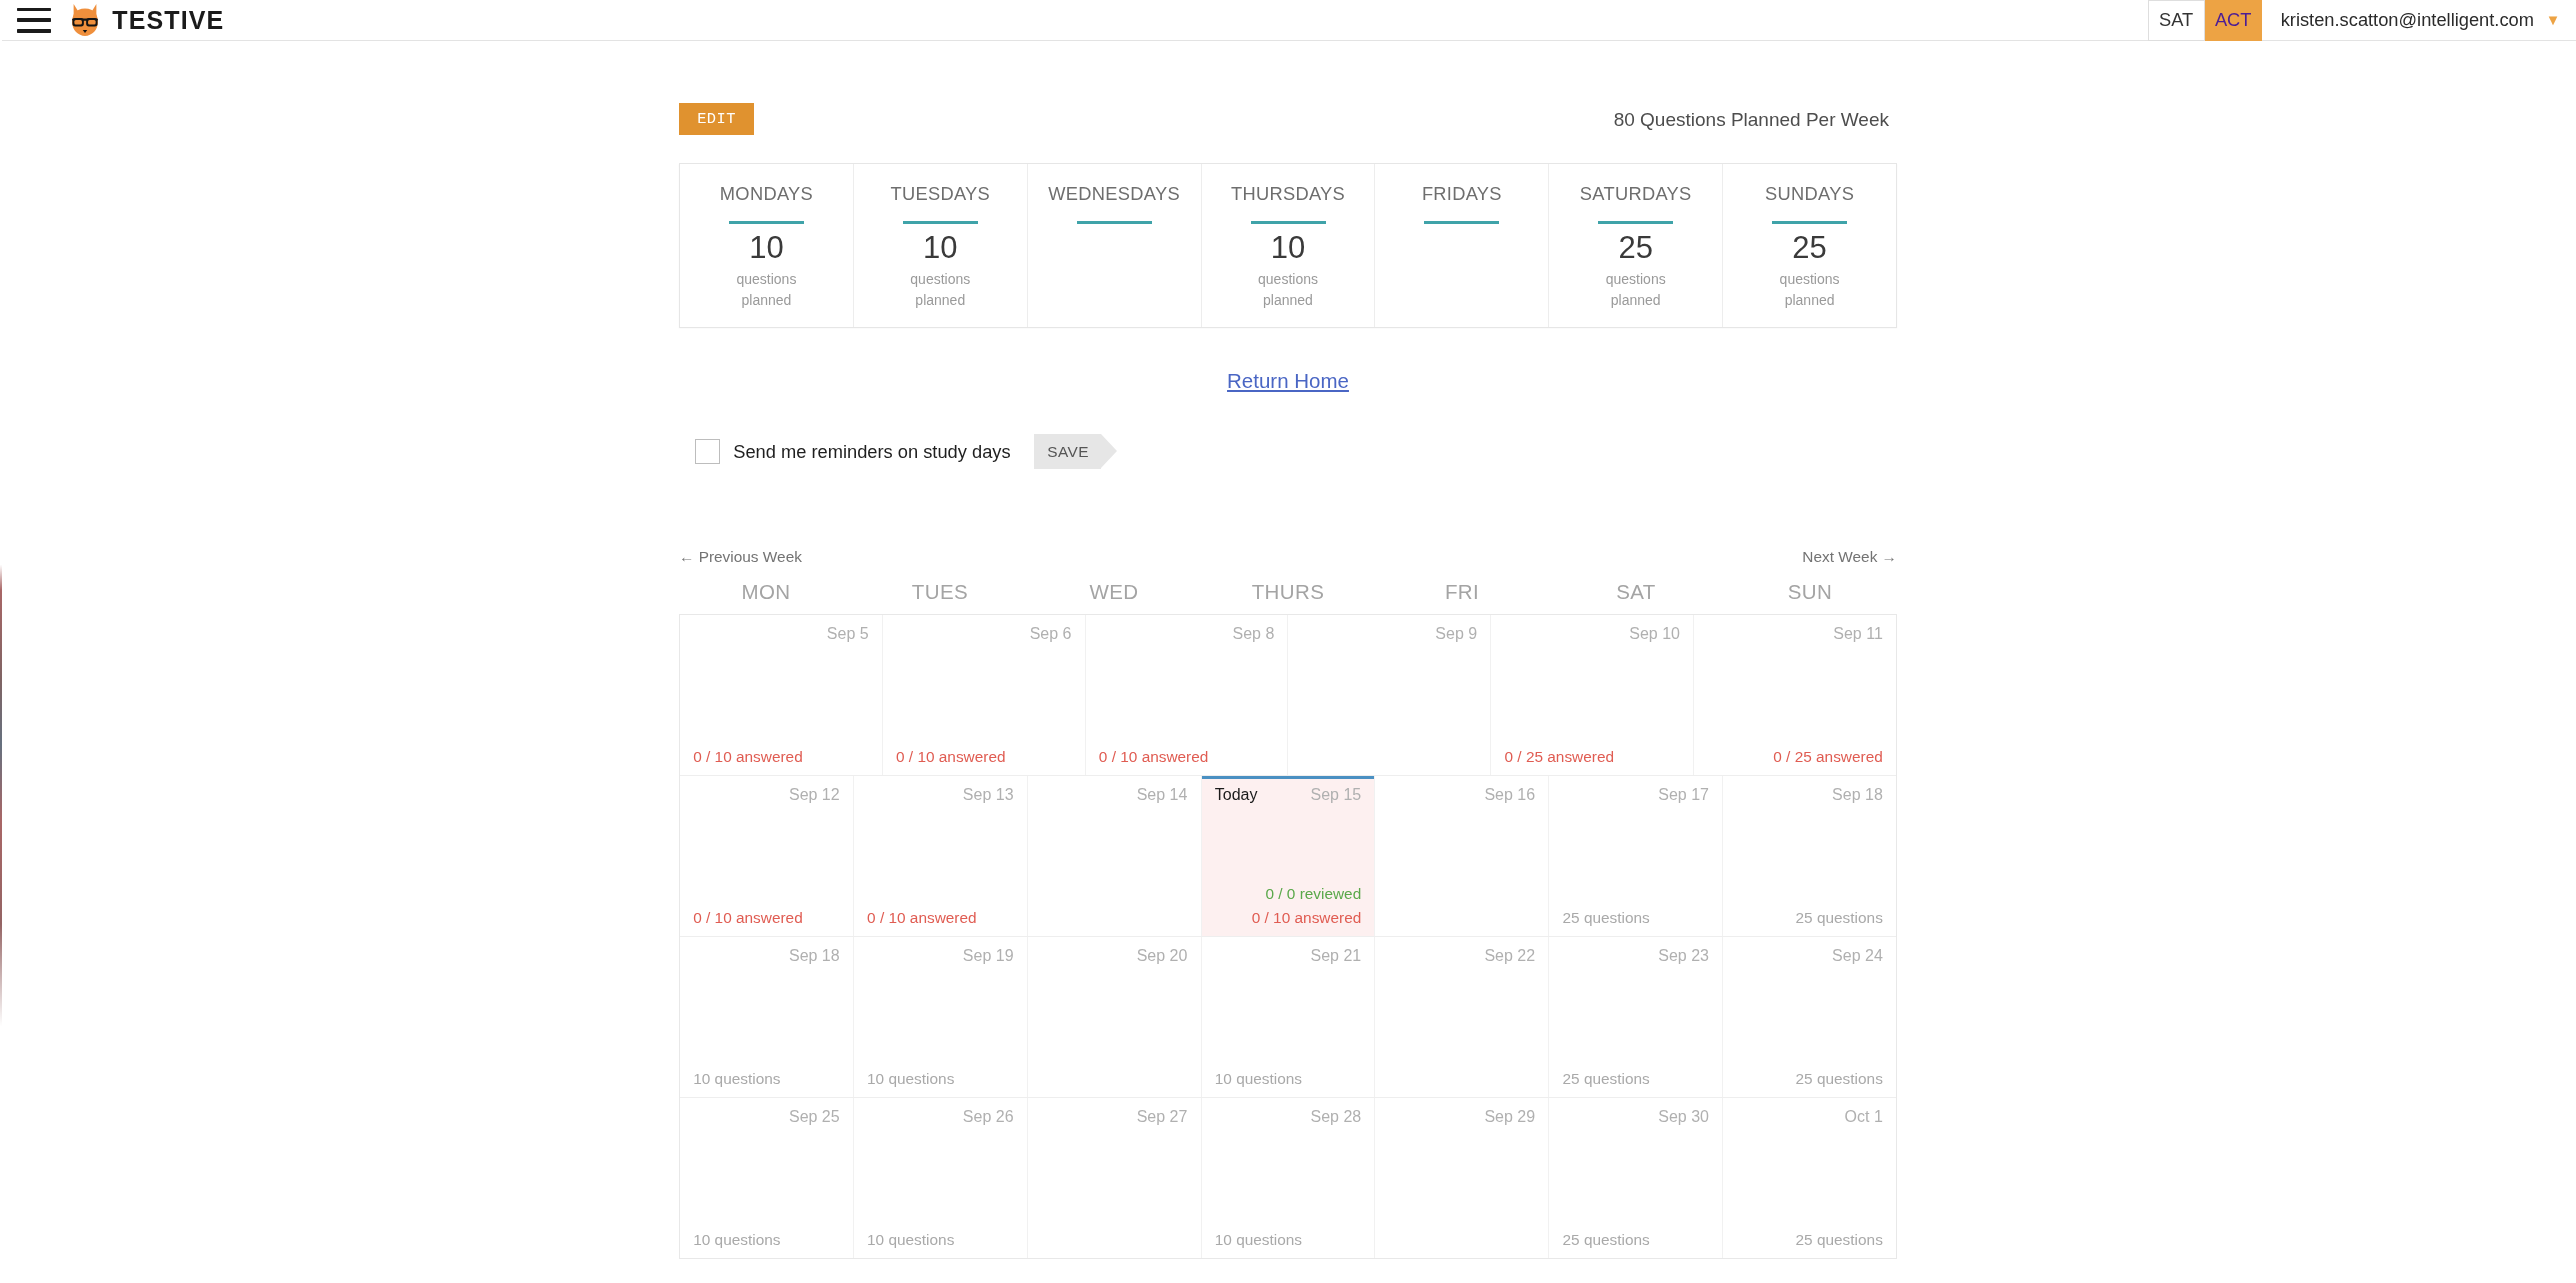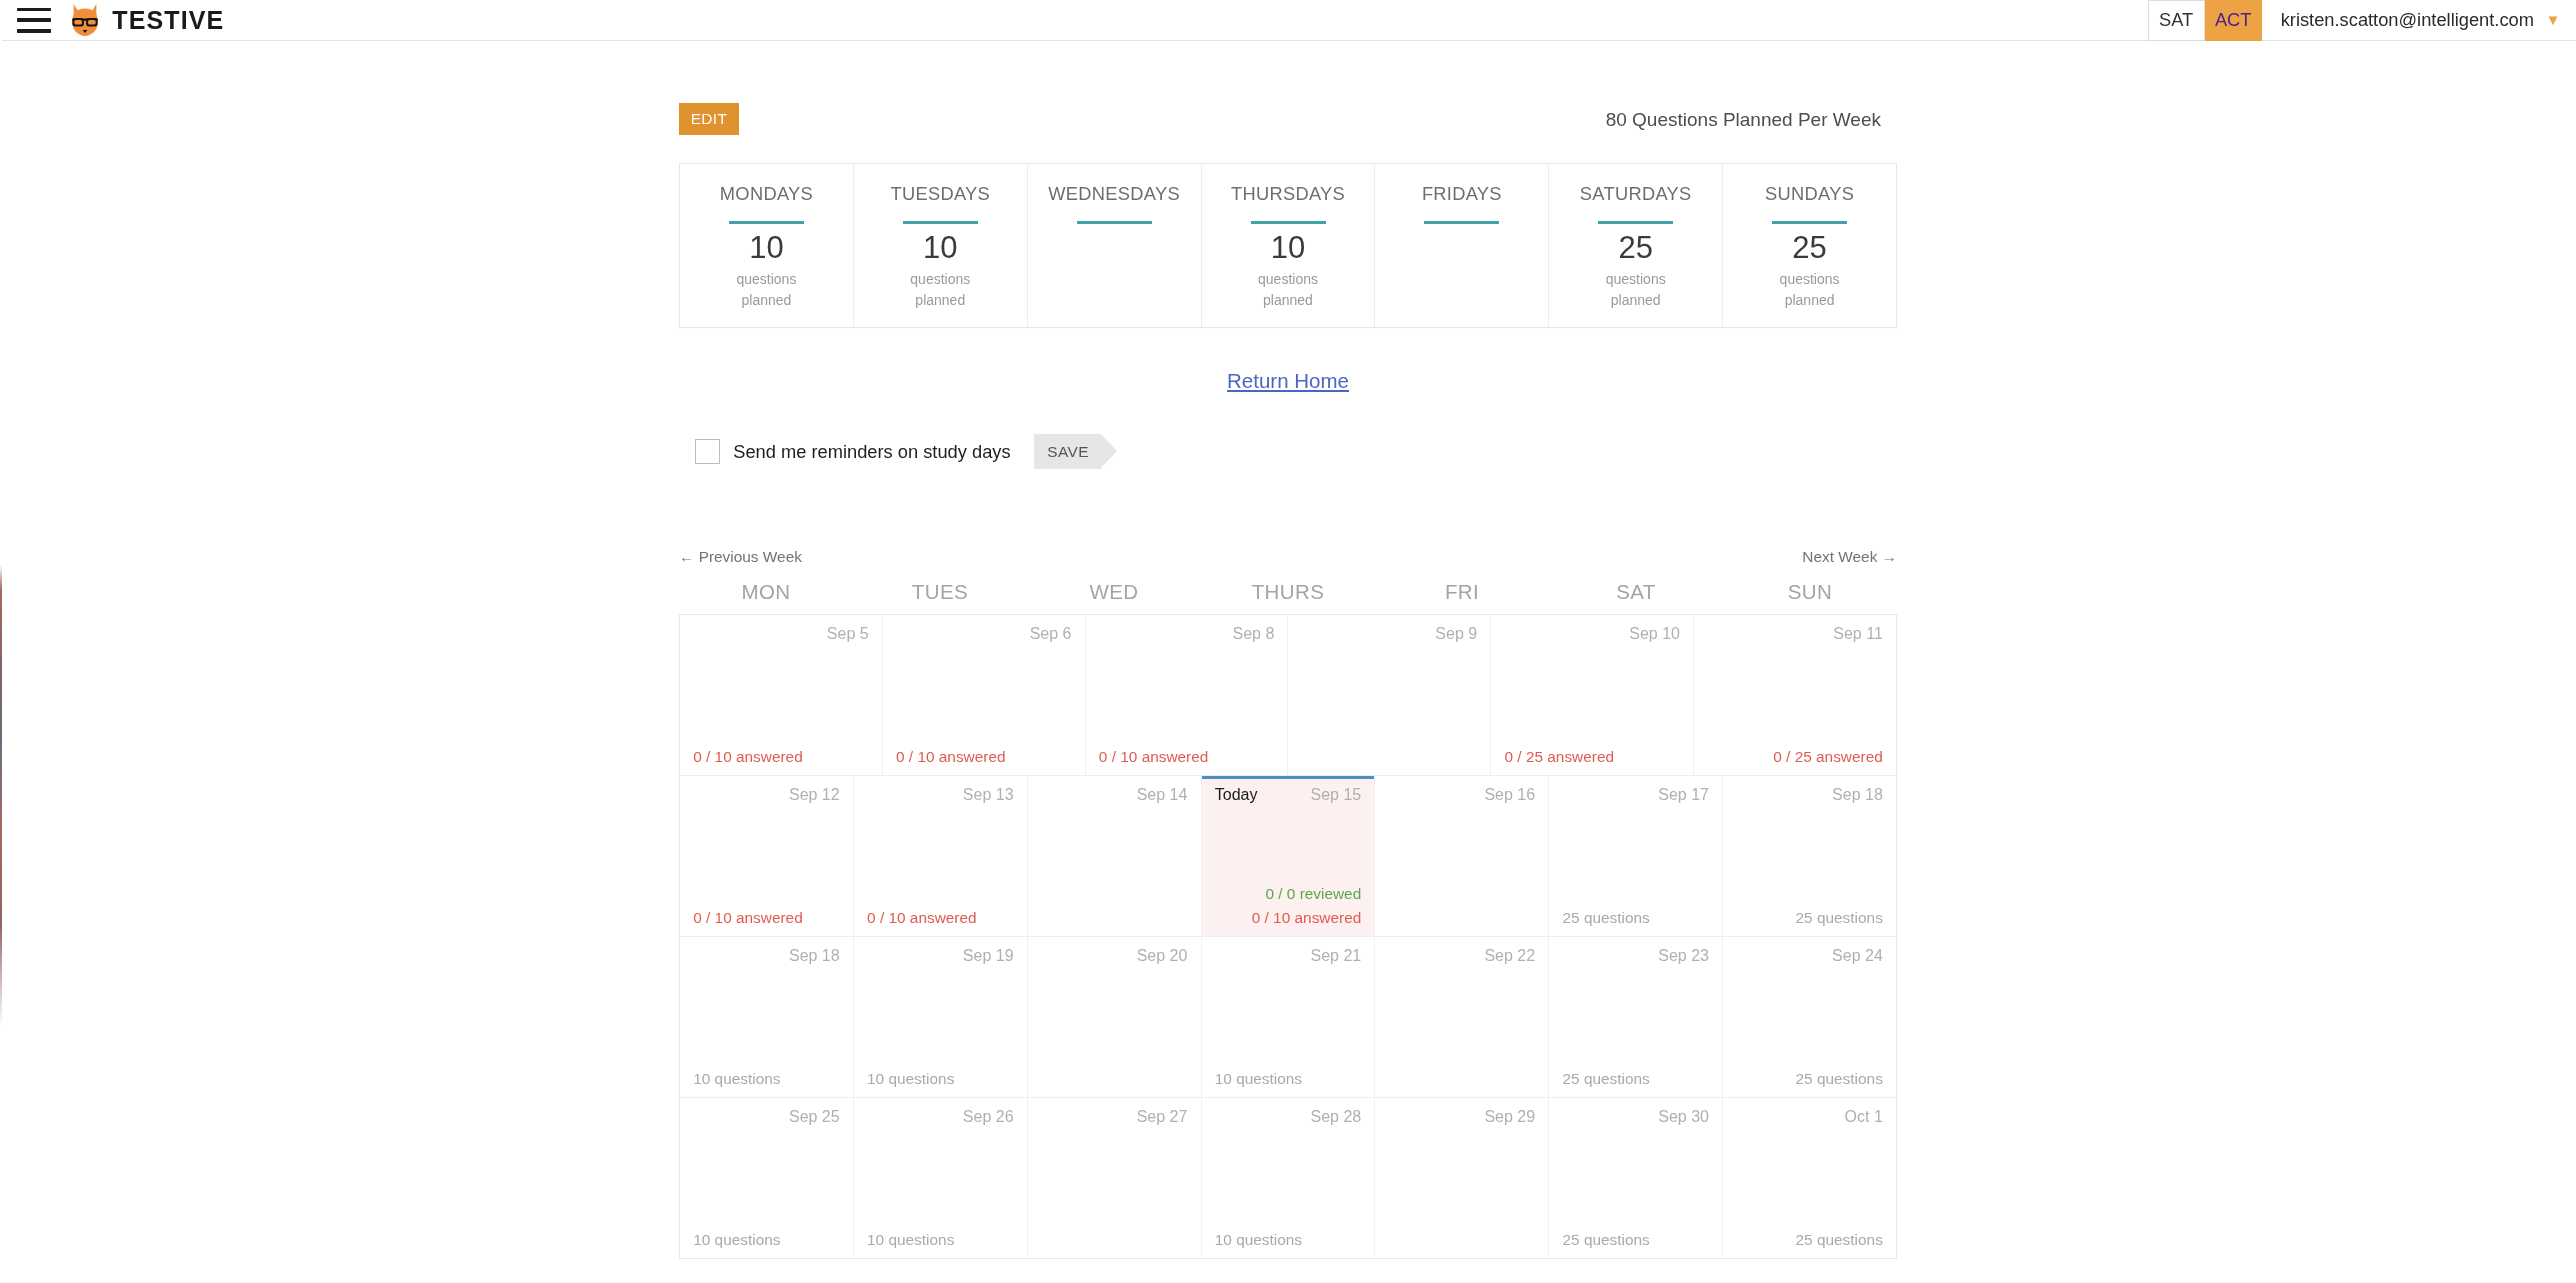--- a/index.html
+++ b/index.html
@@ -128,36 +128,36 @@
 
   
   #edit-row {
     position: relative;
     height: 44px;
     margin-top: 54px;
   }
   #edit-button {
     position: absolute;
     left: 0; top: 0;
-    width: 60px;
+    width: 75px;
     height: 32px;
     background: #e0922f;
     color: #ffffff;
     font-size: 15.4px;
     letter-spacing: 0.4px;
     display: flex;
     align-items: center;
     justify-content: center;
     cursor: pointer;
     border: none;
-    font-family: Liberation Sans, sans-serif;
+    font-family: Liberation Mono, monospace;
   }
   #weekly-total {
     position: absolute;
-    right: 16px;
+    right: 8px;
     top: 5.9px;
     font-size: 19px;
     color: #4d4d4d;
   }
 
   
   #planner {
     display: flex;
     margin-top: 16px;
     border: 0.7px solid #e6e6e6;

